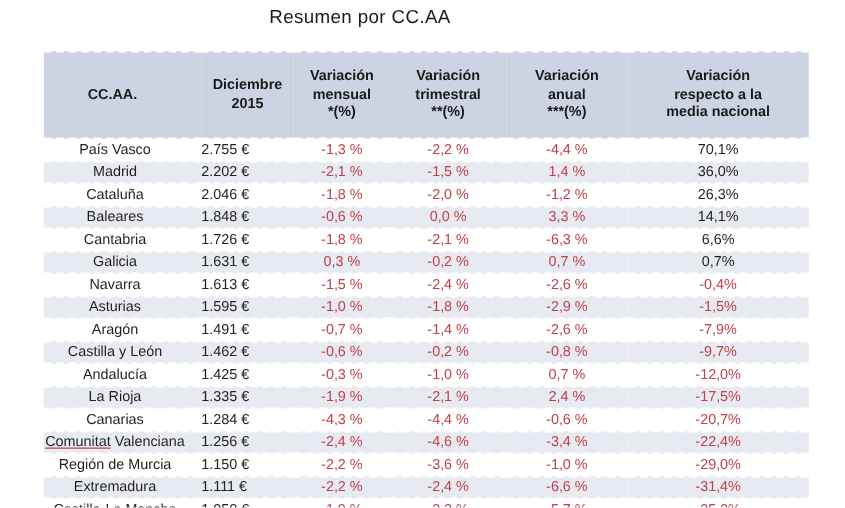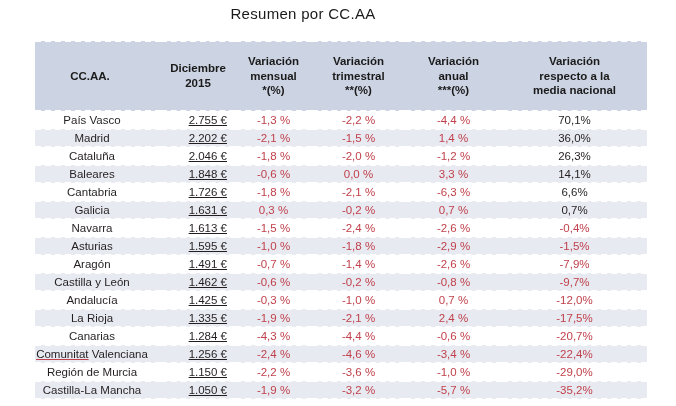--- a/index.html
+++ b/index.html
@@ -13,21 +13,21 @@
     color: #231f20;
   }
   .page {
     position: relative;
     width: 676px;
     height: 406px;
   }
   .title {
     position: absolute;
     top: 5px;
-    left: 15px;
+    left: 0;
     width: 576px;
     text-align: center;
     font-size: 15px;
     letter-spacing: 0.3px;
     color: #1a1a1a;
   }
   table.summary {
     position: absolute;
     top: 40px;
     left: 35px;
@@ -64,21 +64,21 @@
     padding: 0;
     line-height: 14px;
     border-bottom: 2px dashed #ffffff;
     vertical-align: middle;
     white-space: nowrap;
   }
   tbody tr:nth-child(odd)  { background: #ffffff; }
   tbody tr:nth-child(even) { background: #e8eaf2; }
 
   td.region { text-align: center; padding-right: 12px; }
-  td.value  { text-align: right; padding-right: 8px; text-decoration: underline; }
+  td.value  { text-align: left; padding-right: 8px; }
   td.pct    { text-align: center; }
   .red  { color: #c0414b; }
   .dark { color: #231f20; }
   span.sp {
     text-decoration: underline;
     text-decoration-color: #c0414b;
     text-decoration-thickness: 1px;
     text-underline-offset: 1px;
   }
 </style>
@@ -231,20 +231,28 @@
         </tr>
         <tr>
           <td class="region">Región de Murcia</td>
           <td class="value">1.150 €</td>
           <td class="pct red">-2,2 %</td>
           <td class="pct red">-3,6 %</td>
           <td class="pct red">-1,0 %</td>
           <td class="pct red">-29,0%</td>
         </tr>
         <tr>
+          <td class="region">Extremadura</td>
+          <td class="value">1.111 €</td>
+          <td class="pct red">-2,2 %</td>
+          <td class="pct red">-2,4 %</td>
+          <td class="pct red">-6,6 %</td>
+          <td class="pct red">-31,4%</td>
+        </tr>
+        <tr>
           <td class="region">Castilla-La Mancha</td>
           <td class="value">1.050 €</td>
           <td class="pct red">-1,9 %</td>
           <td class="pct red">-3,2 %</td>
           <td class="pct red">-5,7 %</td>
           <td class="pct red">-35,2%</td>
         </tr>
       </tbody>
   </table>
 </div>

